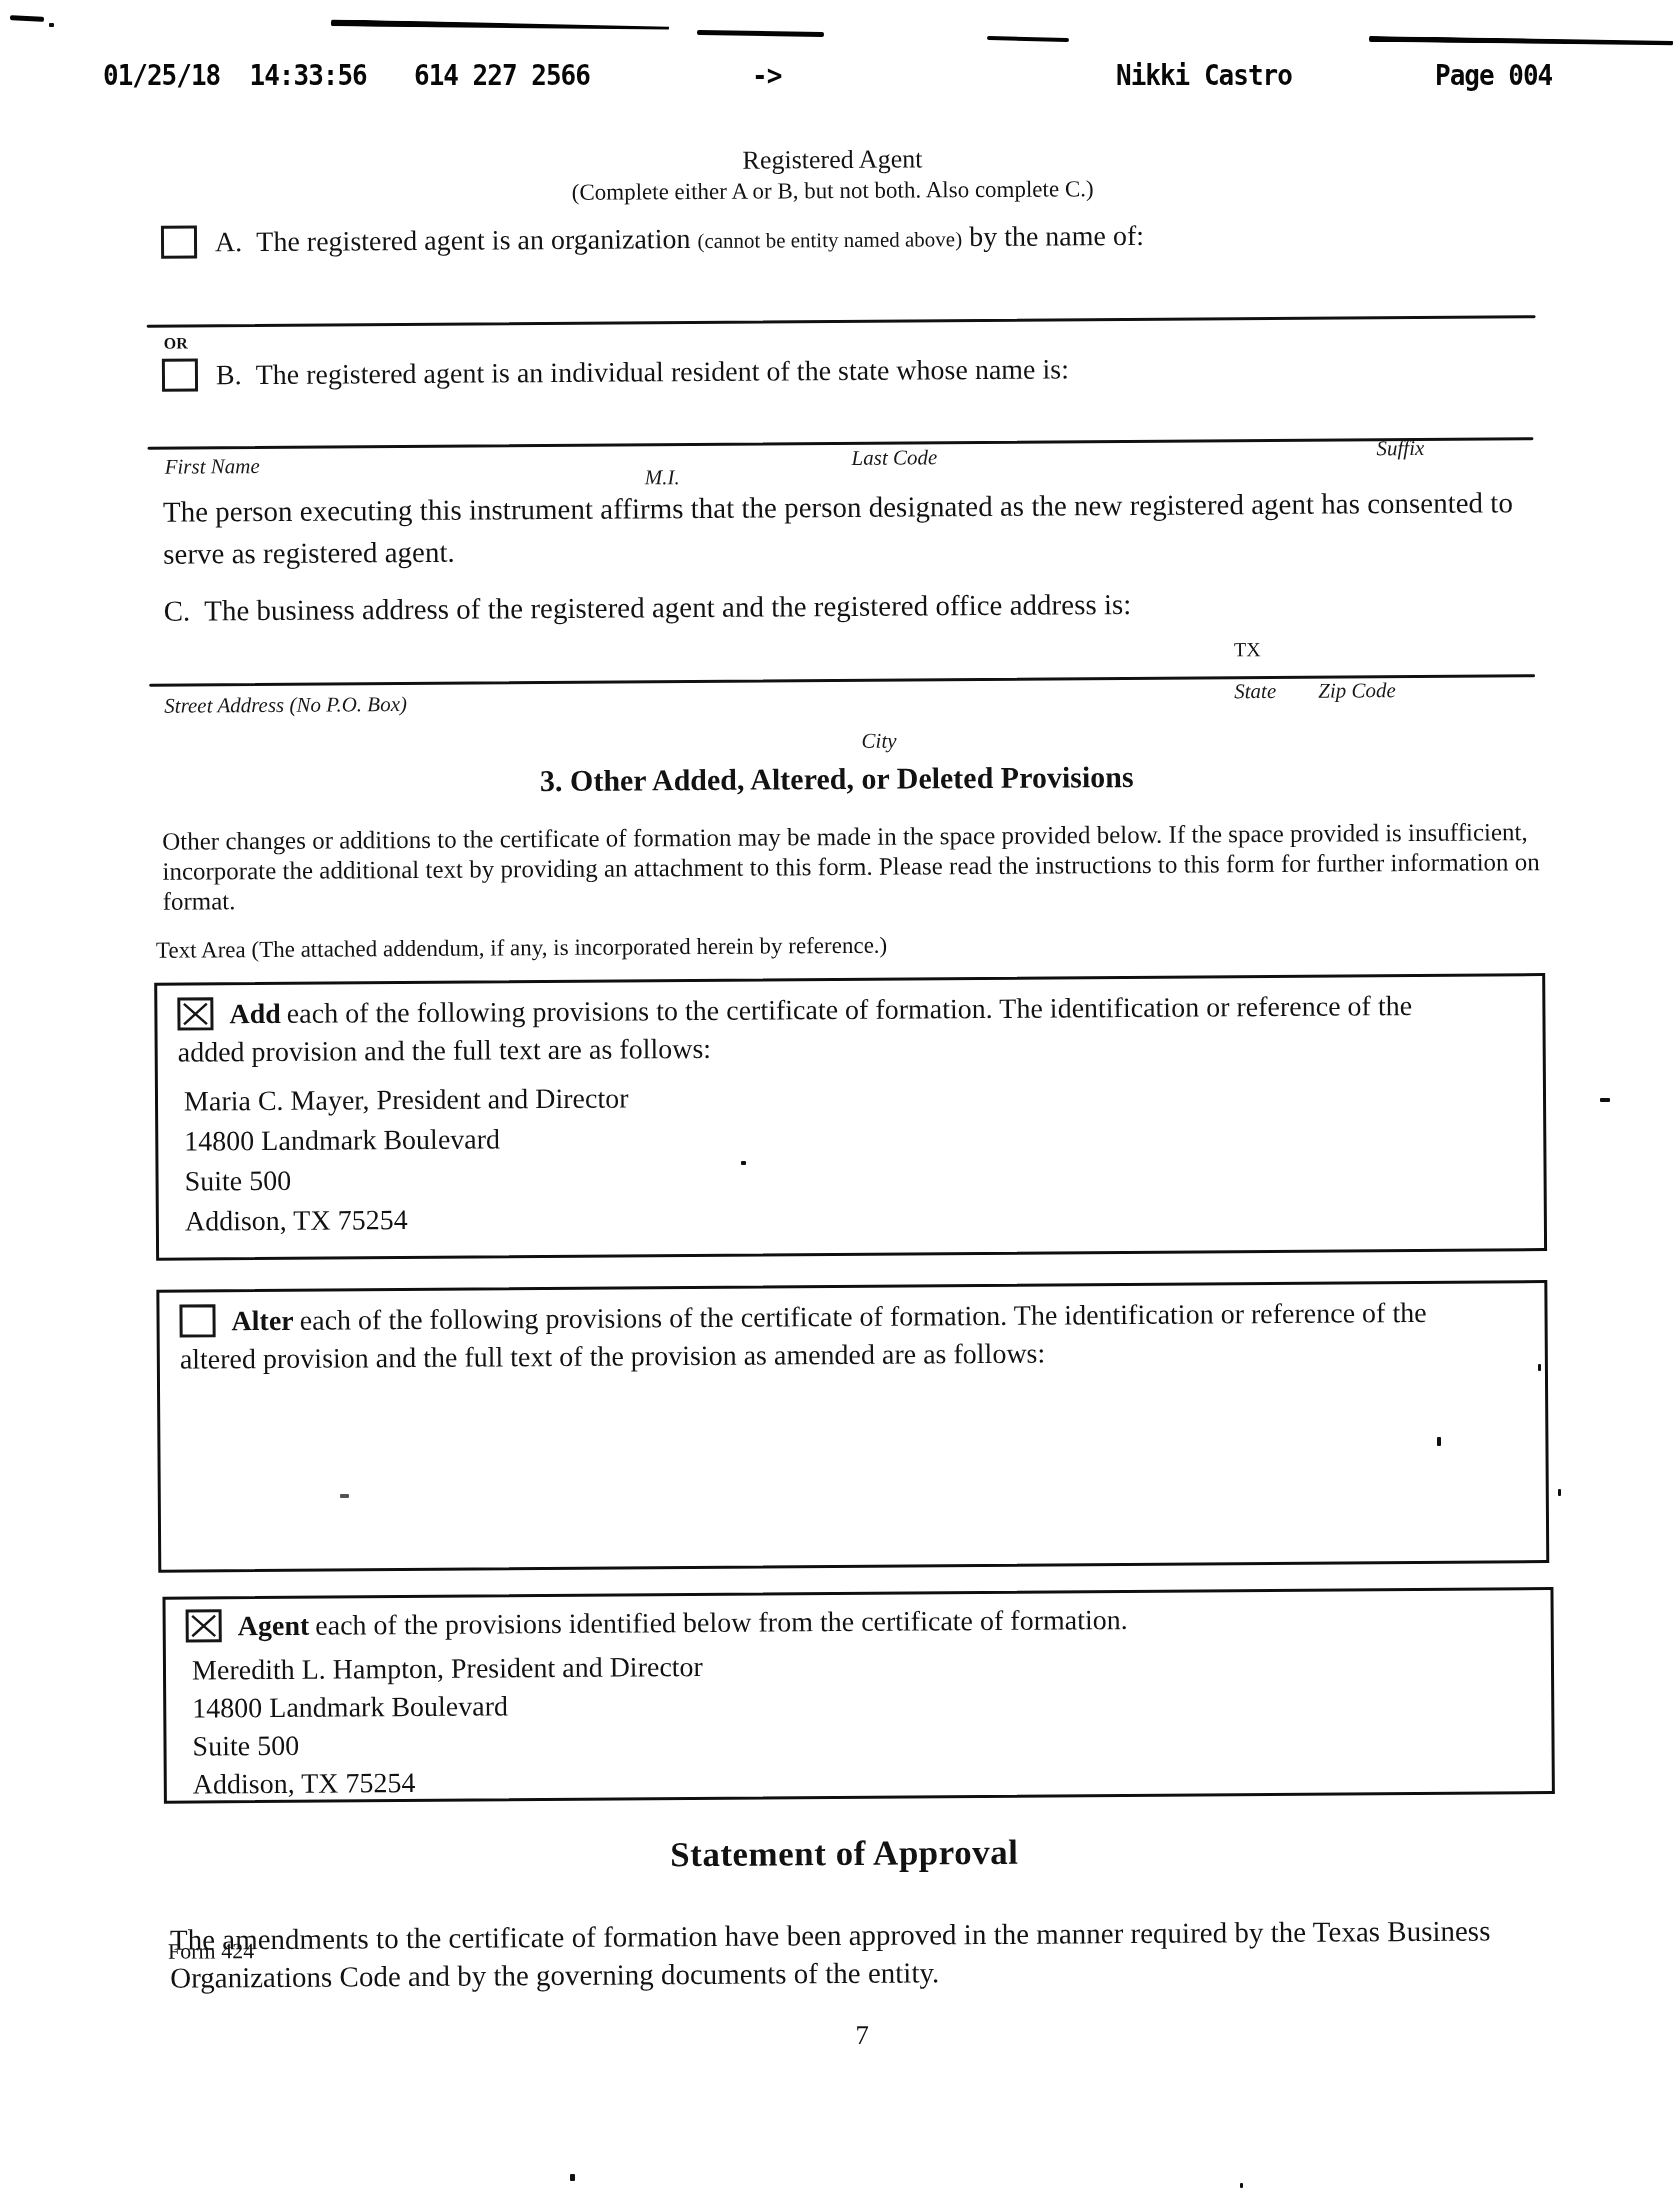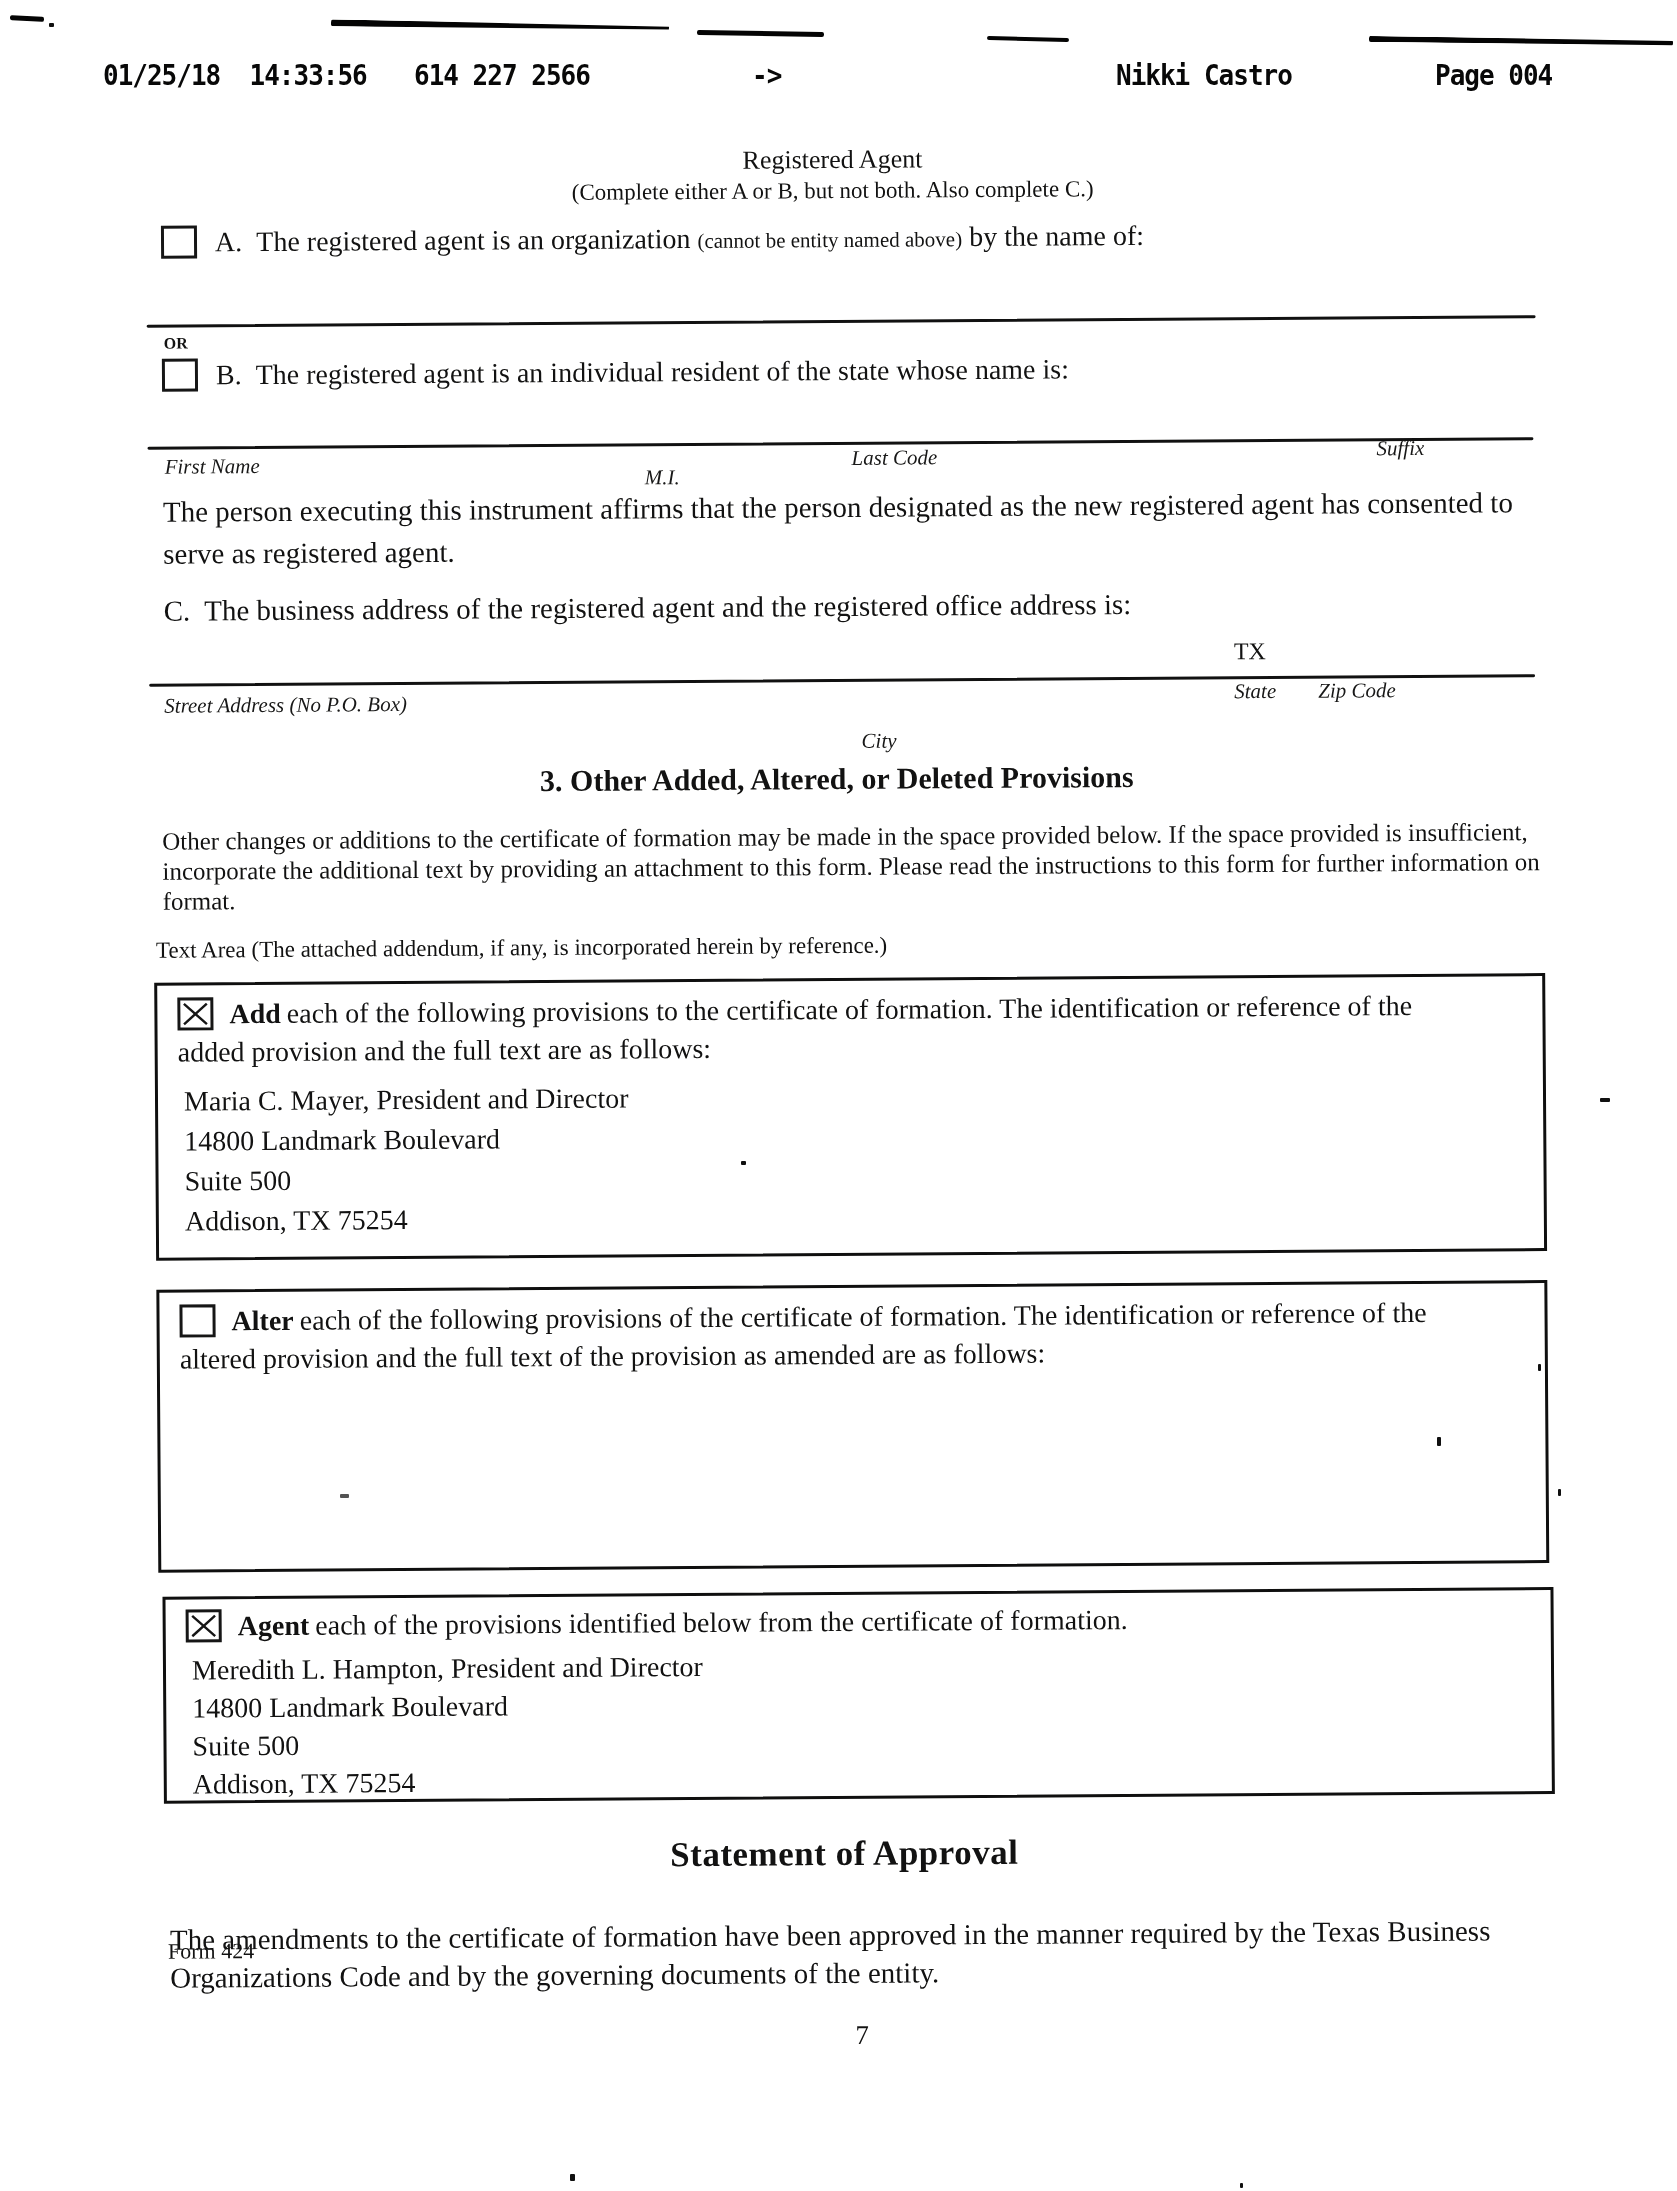--- a/index.html
+++ b/index.html
@@ -32,21 +32,21 @@
   .s3-intro { font-size:25px; line-height:30px; }
   .note { font-size:23px; }
   .ibox { position:absolute; border:3px solid #131313; background:transparent; padding:10px 20px; }
   .box-sentence { font-size:28px; line-height:38px; max-width:1284px; }
   .box-sentence .cbx { margin-right:16px; }
   .box-sentence b { margin-right:6px; }
   .addr { font-size:28px; line-height:40px; margin-top:10px; margin-left:6px; }
   .appr-title { font-size:35px; font-weight:bold; letter-spacing:0.5px; }
   .footer-small { font-size:22px; }
   .pageno { font-size:27px; }
-  .tx-val { font-size:24px; }
+  .tx-val { font-size:20px; }
 </style>
 </head>
 <body>
 
 <div class="page">
 
   <div class="streak" style="left:10px; top:16px; width:34px; height:5px; transform:rotate(3deg);"></div>
   <div class="speck" style="left:49px; top:23px; width:5px; height:4px;"></div>
   <div class="streak" style="left:331px; top:22px; width:338px; height:7px; transform:rotate(0.9deg); clip-path:polygon(0 0,100% 30%,100% 70%,0 100%);"></div>
   <div class="streak" style="left:697px; top:31px; width:127px; height:5px; transform:rotate(1deg);"></div>

